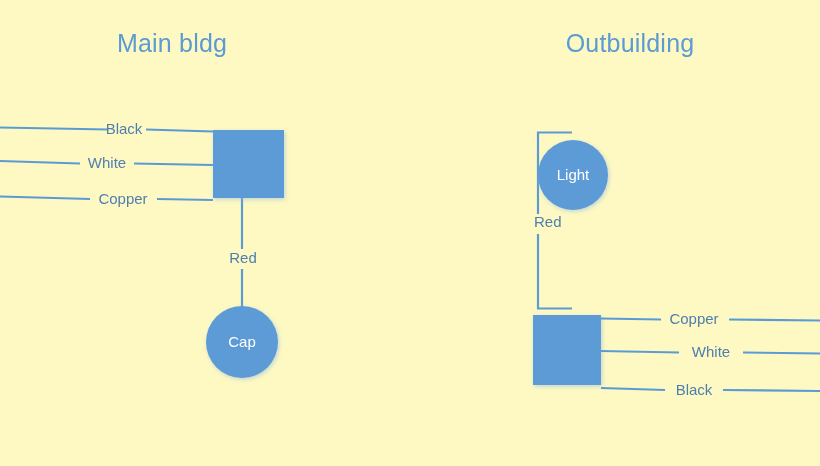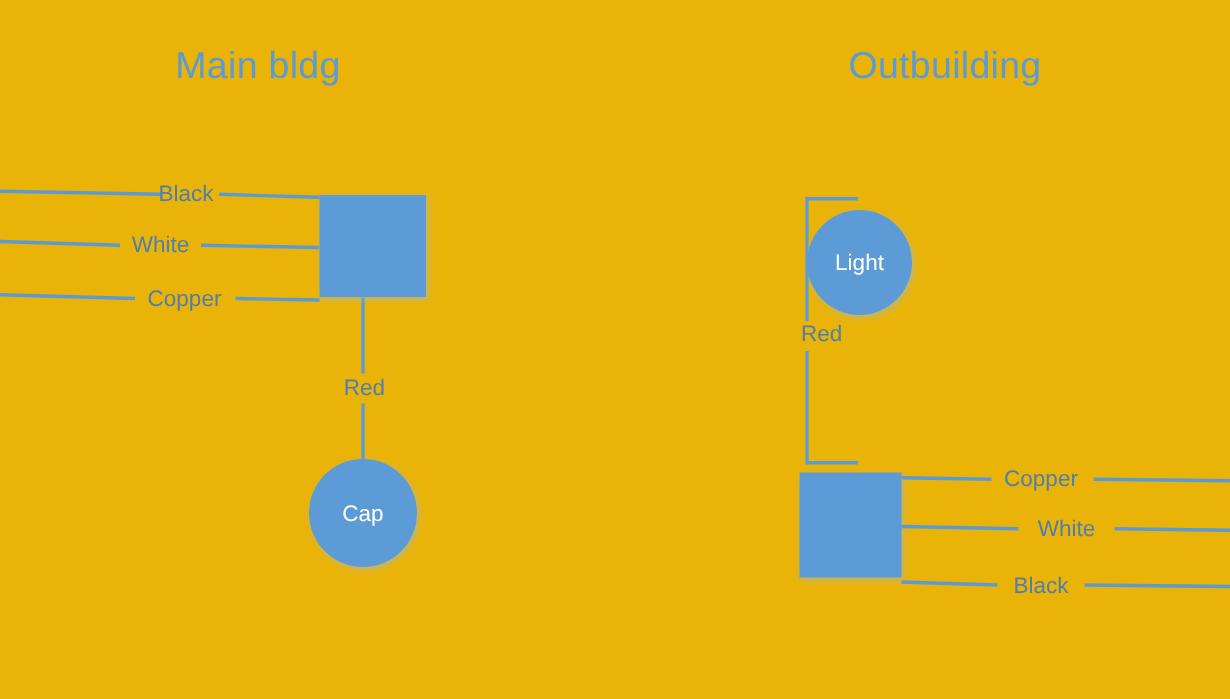--- a/index.html
+++ b/index.html
@@ -7,21 +7,21 @@
     padding: 0;
     background: #ffffff;
   }
   body {
     font-family: "Liberation Sans", sans-serif;
   }
   #canvas {
     position: relative;
     width: 820px;
     height: 466px;
-    background: #eab308;
+    background: #fef9c3;
     overflow: hidden;
   }
   svg#diagram {
     position: absolute;
     left: 0;
     top: 0;
     width: 820px;
     height: 466px;
     display: block;
   }

